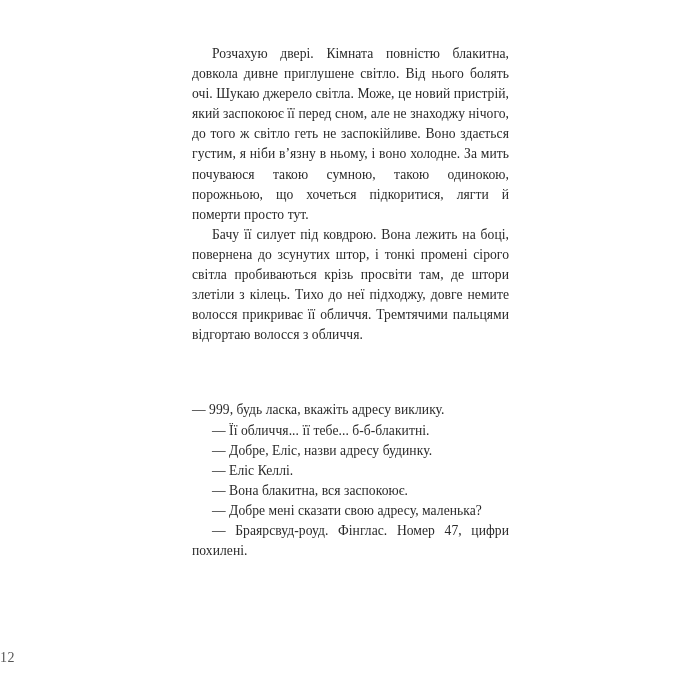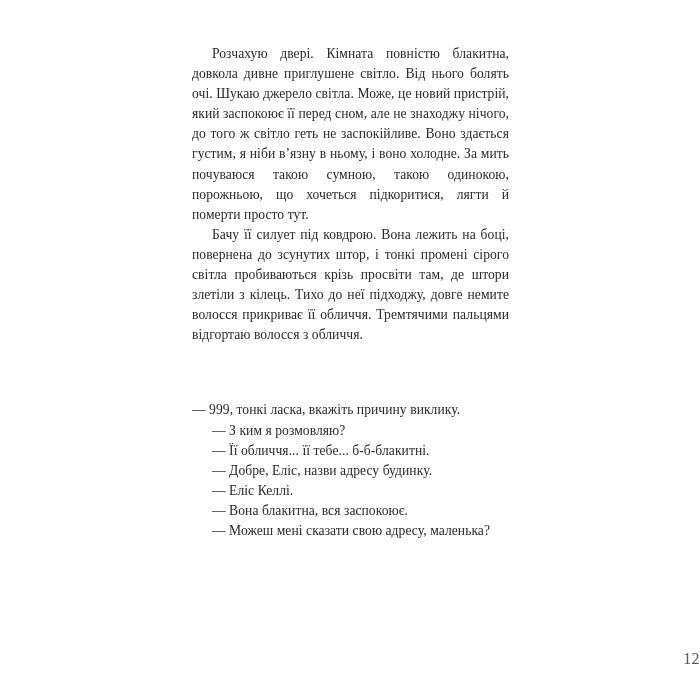--- a/index.html
+++ b/index.html
@@ -57,46 +57,46 @@
     letter-spacing: 0.05px;
   }
   p.dialogue-line.first-line {
     text-indent: 0px;
   }
   .page-number {
     position: absolute;
     left: 0;
     right: 0;
     top: 650px;
-    text-align: right;
-    font-size: 16px;
+    text-align: left;
+    font-size: 14px;
     color: #555555;
     letter-spacing: 0.4px;
   }
 </style>
 </head>
 <body>
 
 <div class="page">
 
   <div class="text-column">
 
     <p class="body-para">Розчахую двері. Кімната повністю блакитна, довкола дивне приглушене світло. Від нього болять очі. Шукаю джерело світла. Може, це новий пристрій, який заспокоює її перед сном, але не знаходжу нічого, до того ж світло геть не заспокійливе. Воно здається густим, я ніби в’язну в ньому, і воно холодне. За мить почуваюся такою сумною, такою одинокою, порожньою, що хочеться підкоритися, лягти й померти просто тут.</p>
 
     <p class="body-para">Бачу її силует під ковдрою. Вона лежить на боці, повернена до зсунутих штор, і тонкі промені сірого світла пробиваються крізь просвіти там, де штори злетіли з кілець. Тихо до неї підходжу, довге немите волосся прикриває її обличчя. Тремтячими пальцями відгортаю волосся з обличчя.</p>
 
     <div class="section-gap"></div>
 
     <div class="dialogue">
-      <p class="dialogue-line first-line">— 999, тонкі ласка, вкажіть причину виклику.</p>
-      <p class="dialogue-line">— З ким я розмовляю?</p>
+      <p class="dialogue-line first-line">— 999, будь ласка, вкажіть адресу виклику.</p>
       <p class="dialogue-line">— Її обличчя... її тебе... б-б-блакитні.</p>
       <p class="dialogue-line">— Добре, Еліс, назви адресу будинку.</p>
       <p class="dialogue-line">— Еліс Келлі.</p>
       <p class="dialogue-line">— Вона блакитна, вся заспокоює.</p>
-      <p class="dialogue-line">— Можеш мені сказати свою адресу, маленька?</p>
+      <p class="dialogue-line">— Добре мені сказати свою адресу, маленька?</p>
+      <p class="dialogue-line">— Браярсвуд-роуд. Фінглас. Номер 47, цифри похилені.</p>
     </div>
 
   </div>
 
   <div class="page-number">12</div>
 
 </div>
 
 </body></html>

